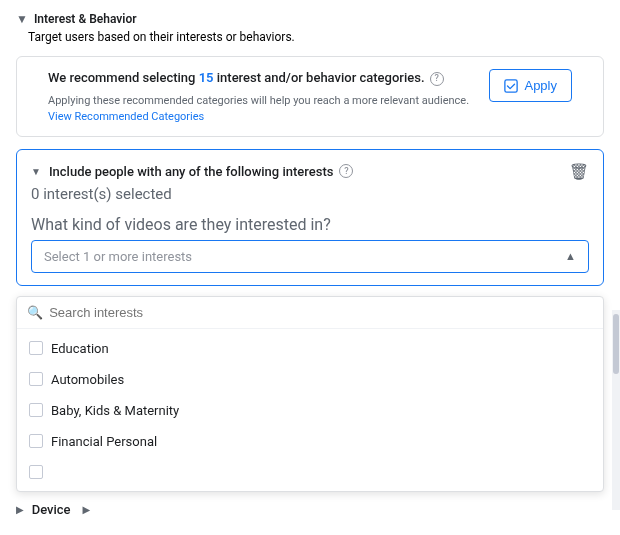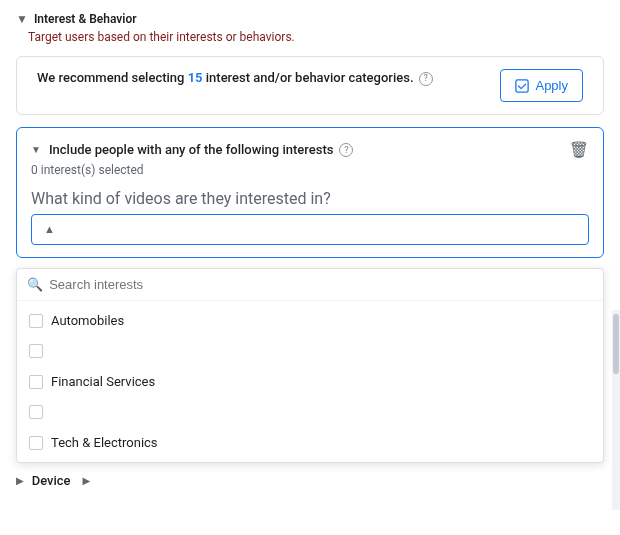--- a/index.html
+++ b/index.html
@@ -24,32 +24,32 @@
       padding: 12px 16px 4px 16px;
       gap: 6px;
     }
     .section-title {
       font-size: 12px;
       font-weight: 600;
       color: #1c1e21;
     }
     .section-subtitle {
       font-size: 12px;
-      color: #7f1d1d;
+      color: #000000;
       padding: 0 16px 12px 28px;
     }
     .chevron-icon {
       color: #606770;
       font-size: 12px;
     }
     .recommend-box {
       margin: 0 16px 12px 16px;
       border: 1px solid #dddfe2;
       border-radius: 6px;
-      padding: 12px 20px;
+      padding: 12px 31px;
       background: #fff;
       display: flex;
       justify-content: space-between;
       align-items: flex-start;
       gap: 12px;
     }
     .recommend-text-area {
       flex: 1;
     }
     .recommend-title {
@@ -133,21 +133,21 @@
       color: #606770;
       font-size: 10px;
       margin-right: 4px;
     }
     .delete-icon {
       color: #606770;
       cursor: pointer;
       font-size: 16px;
     }
     .interest-count {
-      font-size: 12px;
+      font-size: 15px;
       color: #606770;
       margin-bottom: 12px;
     }
     .interest-label {
       font-size: 16px;
       color: #606770;
       margin-bottom: 6px;
     }
     .interest-select {
       width: 100%;
@@ -263,20 +263,24 @@
     <span class="section-title">Interest &amp; Behavior</span>
   </div>
   <div class="section-subtitle">Target users based on their interests or behaviors.</div>
 
   <div class="recommend-box">
     <div class="recommend-text-area">
       <div class="recommend-title">
         <span>We recommend selecting </span><span class="highlight">15</span><span> interest and/or behavior categories.</span>
         <span class="help-icon">?</span>
       </div>
+      <div class="recommend-desc">
+        <span>Applying these recommended categories will help you reach a more relevant audience.</span>
+        <a class="recommend-link" href="#">View Recommended Categories</a>
+      </div>
     </div>
     <button class="apply-btn">
       <svg class="apply-icon" viewBox="0 0 16 16" fill="none">
         <rect x="1" y="1" width="14" height="14" rx="2" stroke="#1877f2" stroke-width="1.5"></rect>
         <path d="M4 8l3 3 5-5" stroke="#1877f2" stroke-width="1.5" stroke-linecap="round" stroke-linejoin="round"></path>
       </svg>
       <span>Apply</span>
     </button>
   </div>
 
@@ -285,47 +289,49 @@
       <div class="interest-box-title">
         <span class="collapse-icon">▼</span>
         <span>Include people with any of the following interests</span>
         <span class="help-icon">?</span>
       </div>
       <span class="delete-icon">🗑</span>
     </div>
     <div class="interest-count">0 interest(s) selected</div>
     <div class="interest-label">What kind of videos are they interested in?</div>
     <div class="interest-select">
+      <span style="color:#90949c;">Select 1 or more interests</span>
       <span style="color:#606770; font-size:11px;">▲</span>
     </div>
   </div>
 
   <div class="dropdown-container">
     <div class="search-row">
       <span class="search-icon">🔍</span>
       <input class="search-input" type="text" placeholder="Search interests" style="">
     </div>
     <div class="dropdown-items">
       <div class="dropdown-item">
         <div class="checkbox"></div>
+        <span>Education</span>
+      </div>
+      <div class="dropdown-item">
+        <div class="checkbox"></div>
         <span>Automobiles</span>
       </div>
       <div class="dropdown-item">
         <div class="checkbox"></div>
-      </div>
-      <div class="dropdown-item">
-        <div class="checkbox"></div>
-        <span>Financial Services</span>
-      </div>
-      <div class="dropdown-item">
-        <div class="checkbox"></div>
-      </div>
-      <div class="dropdown-item">
-        <div class="checkbox"></div>
-        <span>Tech &amp; Electronics</span>
+        <span>Baby, Kids &amp; Maternity</span>
+      </div>
+      <div class="dropdown-item">
+        <div class="checkbox"></div>
+        <span>Financial Personal</span>
+      </div>
+      <div class="dropdown-item">
+        <div class="checkbox"></div>
       </div>
     </div>
   </div>
 
   <div style="position:absolute; left:16px; top:358px; display:flex; flex-direction:column; gap:10px;">
     <button class="plus-btn">+</button>
     <button class="plus-btn">+</button>
   </div>
 
   <div class="bottom-section">

